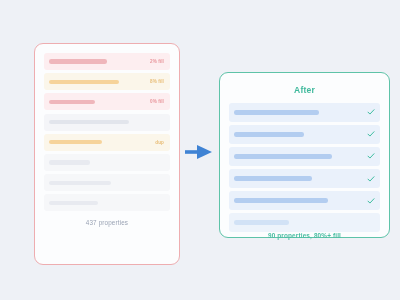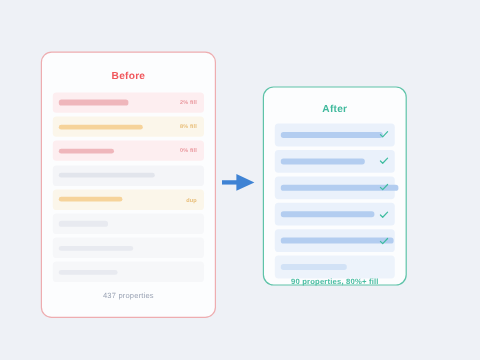--- a/index.html
+++ b/index.html
@@ -28,21 +28,21 @@
     top: 43px;
     width: 146px;
     height: 222px;
     border: 1px solid #eeadb0;
     padding: 0 9px;
   }
 
   #after-card {
     left: 219px;
     top: 72px;
-    width: 120px;
+    width: 171px;
     height: 166px;
     border: 1.2px solid #5ec3a8;
     padding: 0 9px;
   }
 
   .card-title {
     text-align: center;
     font-size: 8.5px;
     font-weight: bold;
     letter-spacing: 0.2px;
@@ -143,21 +143,20 @@
     left: 185px;
     top: 144px;
     width: 28px;
     height: 16px;
   }
 </style>
 </head>
 <body>
 
 <div class="card" id="before-card">
-  <div class="card-title" id="before-title">Before</div>
   <div class="rows" id="before-rows">
       <div class="row err">
         <div class="bar" style="width: 58px;"></div>
         <div class="row-label">2% fill</div>
       </div>
       <div class="row warn">
         <div class="bar" style="width: 70px;"></div>
         <div class="row-label">8% fill</div>
       </div>
       <div class="row err">

